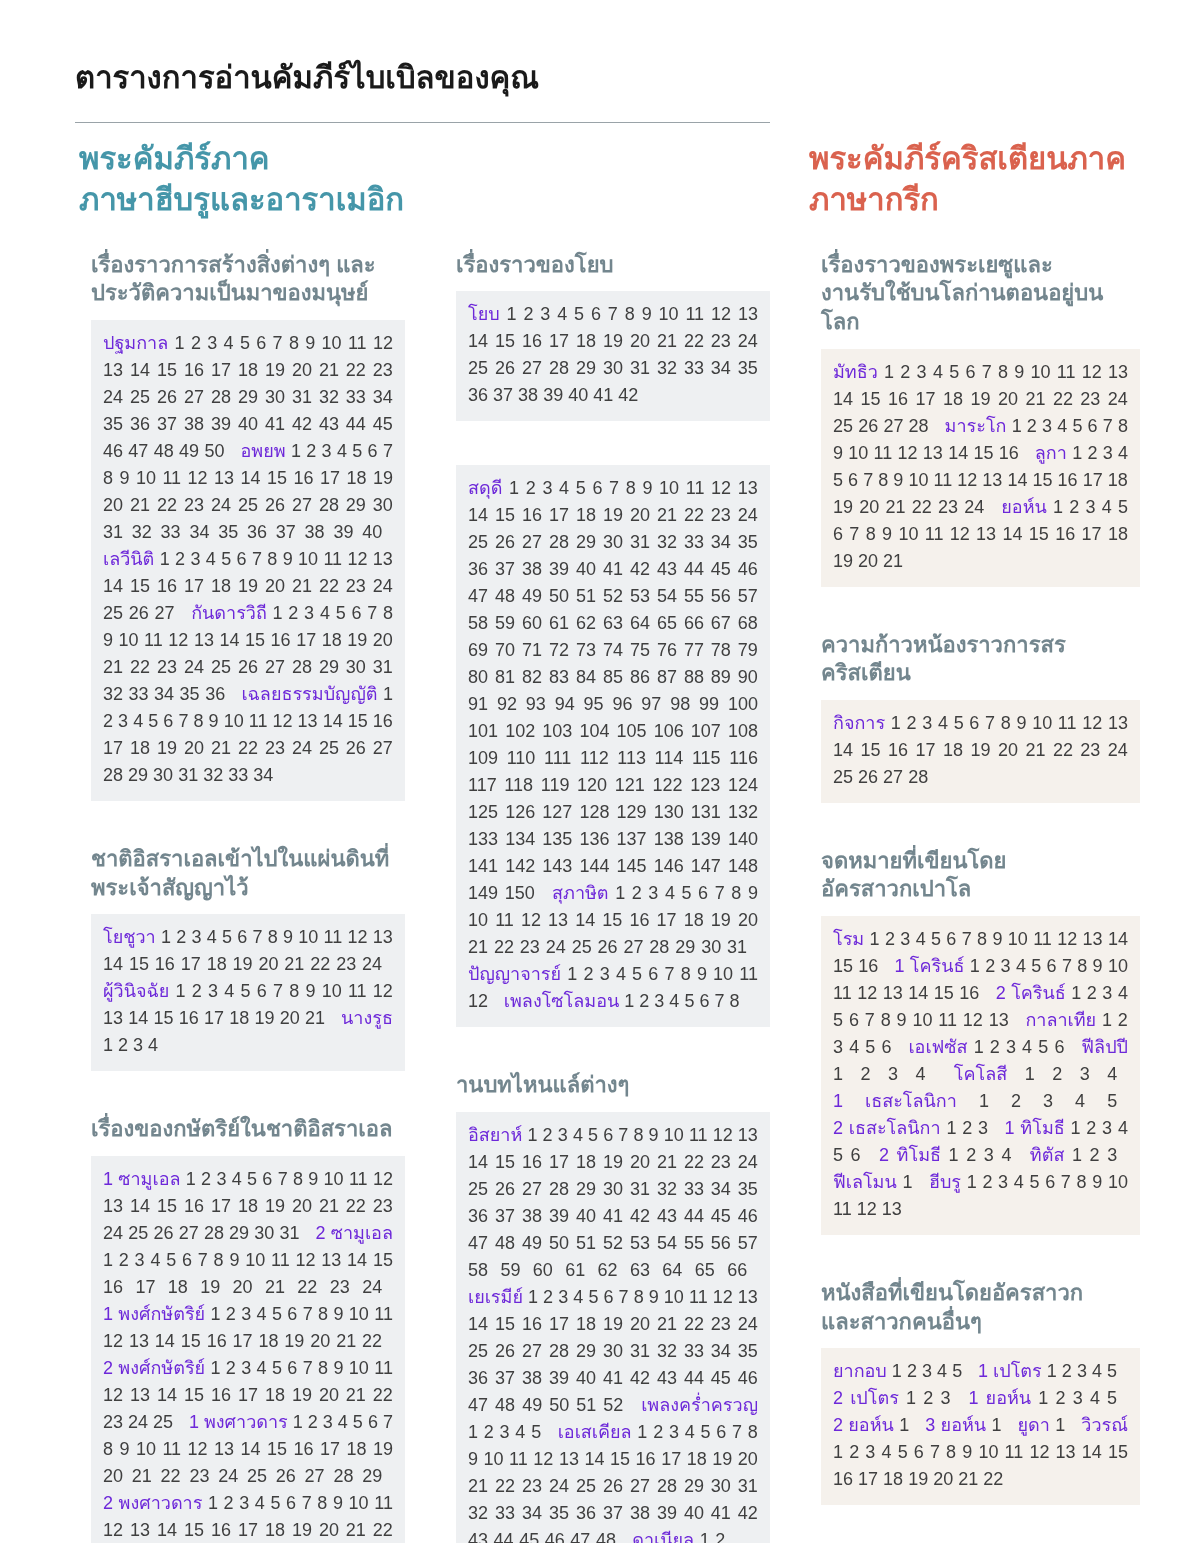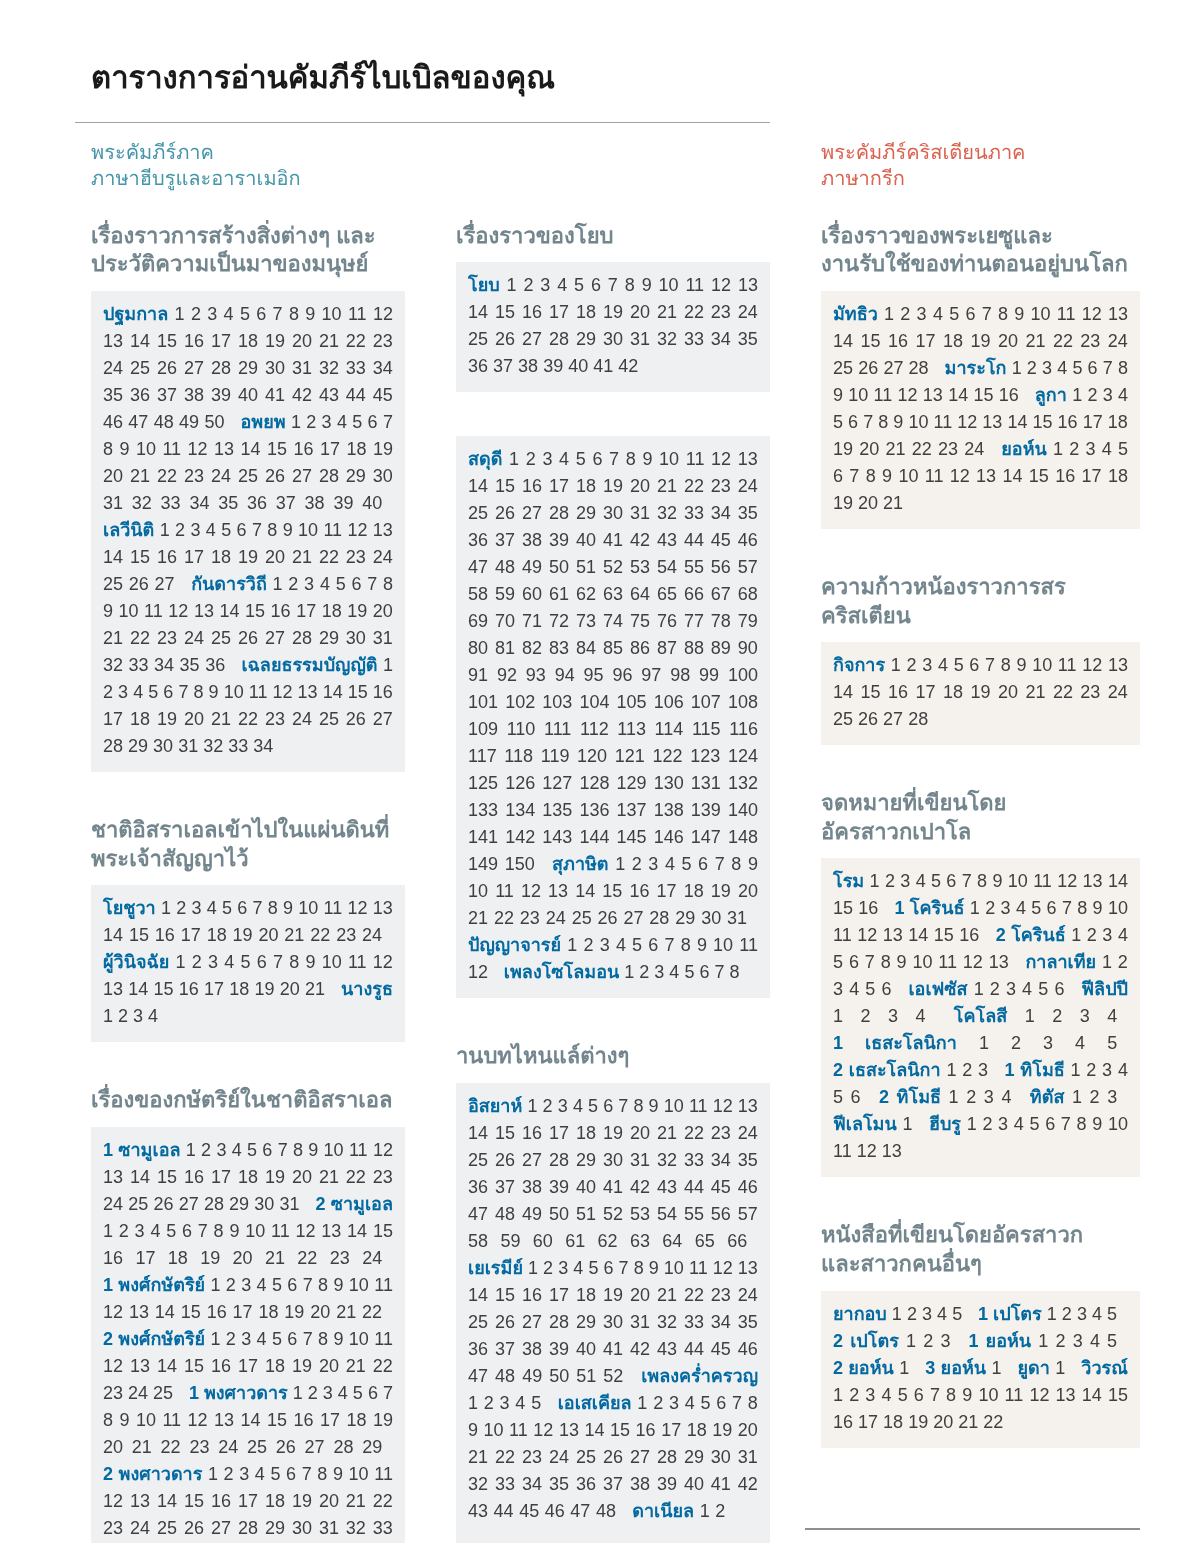--- a/index.html
+++ b/index.html
@@ -12,62 +12,62 @@
   .page {
     width: 1200px;
     min-height: 1543px;
     box-sizing: border-box;
     padding: 52px 60px 40px 75px;
     background: #fff;
   }
   .page-title {
     font-size: 31px;
     font-weight: bold;
-    margin: 0 0 20px 16px;
+    margin: 0 0 20px 0;
     letter-spacing: 0;
   }
   .grid {
     display: grid;
     grid-template-columns: 330px 330px 335px;
     column-gap: 35px;
   }
   .section-head-hebrew { grid-column: 1 / 3; }
   .section-head-greek  { grid-column: 3 / 4; padding-top: 17px; }
   .title-rule {
     border: none;
     border-top: 1px solid #9aa3a8;
     margin: 0 0 16px 0;
   }
   .section-title {
-    font-size: 20px;
-    font-weight: normal;
+    font-size: 31px;
+    font-weight: bold;
     line-height: 1.32;
-    margin: 0 0 30px 16px;
+    margin: 0 0 30px 4px;
     white-space: pre-line;
   }
   .col { min-width: 0; }
   .group { margin-bottom: 44px; padding-left: 16px; }
   .group-heading {
     font-size: 22px;
     font-weight: bold;
     color: #73868e;
     line-height: 1.3;
     margin: 0 0 12px 0;
     white-space: pre-line;
   }
   .chapter-box {
     padding: 10px 12px 12px 12px;
     font-size: 18px;
     line-height: 1.5;
     text-align: justify;
     color: #3f3f3f;
   }
   .book-name {
-    color: #0369a1;
-    font-weight: bold;
+    color: #6d28d9;
+    font-weight: normal;
     white-space: nowrap;
   }
   .book-sep {
     display: inline-block;
     width: 0.6em;
   }
   .chapter-num { color: #3f3f3f; }
   .note {
     margin-top: 80px;
     border-top: 2px solid #8f8f8f;
@@ -133,21 +133,21 @@
         <section class="group">
           <h3 class="group-heading">านบทไหนแล์ต่างๆ</h3>
           <div class="chapter-box" style="background: rgb(238, 240, 242);"><b class="book-name">อิสยาห์</b> <span class="chapter-num">1</span> <span class="chapter-num">2</span> <span class="chapter-num">3</span> <span class="chapter-num">4</span> <span class="chapter-num">5</span> <span class="chapter-num">6</span> <span class="chapter-num">7</span> <span class="chapter-num">8</span> <span class="chapter-num">9</span> <span class="chapter-num">10</span> <span class="chapter-num">11</span> <span class="chapter-num">12</span> <span class="chapter-num">13</span> <span class="chapter-num">14</span> <span class="chapter-num">15</span> <span class="chapter-num">16</span> <span class="chapter-num">17</span> <span class="chapter-num">18</span> <span class="chapter-num">19</span> <span class="chapter-num">20</span> <span class="chapter-num">21</span> <span class="chapter-num">22</span> <span class="chapter-num">23</span> <span class="chapter-num">24</span> <span class="chapter-num">25</span> <span class="chapter-num">26</span> <span class="chapter-num">27</span> <span class="chapter-num">28</span> <span class="chapter-num">29</span> <span class="chapter-num">30</span> <span class="chapter-num">31</span> <span class="chapter-num">32</span> <span class="chapter-num">33</span> <span class="chapter-num">34</span> <span class="chapter-num">35</span> <span class="chapter-num">36</span> <span class="chapter-num">37</span> <span class="chapter-num">38</span> <span class="chapter-num">39</span> <span class="chapter-num">40</span> <span class="chapter-num">41</span> <span class="chapter-num">42</span> <span class="chapter-num">43</span> <span class="chapter-num">44</span> <span class="chapter-num">45</span> <span class="chapter-num">46</span> <span class="chapter-num">47</span> <span class="chapter-num">48</span> <span class="chapter-num">49</span> <span class="chapter-num">50</span> <span class="chapter-num">51</span> <span class="chapter-num">52</span> <span class="chapter-num">53</span> <span class="chapter-num">54</span> <span class="chapter-num">55</span> <span class="chapter-num">56</span> <span class="chapter-num">57</span> <span class="chapter-num">58</span> <span class="chapter-num">59</span> <span class="chapter-num">60</span> <span class="chapter-num">61</span> <span class="chapter-num">62</span> <span class="chapter-num">63</span> <span class="chapter-num">64</span> <span class="chapter-num">65</span> <span class="chapter-num">66</span><span class="book-sep"></span> <b class="book-name">เยเรมีย์</b> <span class="chapter-num">1</span> <span class="chapter-num">2</span> <span class="chapter-num">3</span> <span class="chapter-num">4</span> <span class="chapter-num">5</span> <span class="chapter-num">6</span> <span class="chapter-num">7</span> <span class="chapter-num">8</span> <span class="chapter-num">9</span> <span class="chapter-num">10</span> <span class="chapter-num">11</span> <span class="chapter-num">12</span> <span class="chapter-num">13</span> <span class="chapter-num">14</span> <span class="chapter-num">15</span> <span class="chapter-num">16</span> <span class="chapter-num">17</span> <span class="chapter-num">18</span> <span class="chapter-num">19</span> <span class="chapter-num">20</span> <span class="chapter-num">21</span> <span class="chapter-num">22</span> <span class="chapter-num">23</span> <span class="chapter-num">24</span> <span class="chapter-num">25</span> <span class="chapter-num">26</span> <span class="chapter-num">27</span> <span class="chapter-num">28</span> <span class="chapter-num">29</span> <span class="chapter-num">30</span> <span class="chapter-num">31</span> <span class="chapter-num">32</span> <span class="chapter-num">33</span> <span class="chapter-num">34</span> <span class="chapter-num">35</span> <span class="chapter-num">36</span> <span class="chapter-num">37</span> <span class="chapter-num">38</span> <span class="chapter-num">39</span> <span class="chapter-num">40</span> <span class="chapter-num">41</span> <span class="chapter-num">42</span> <span class="chapter-num">43</span> <span class="chapter-num">44</span> <span class="chapter-num">45</span> <span class="chapter-num">46</span> <span class="chapter-num">47</span> <span class="chapter-num">48</span> <span class="chapter-num">49</span> <span class="chapter-num">50</span> <span class="chapter-num">51</span> <span class="chapter-num">52</span><span class="book-sep"></span> <b class="book-name">เพลงคร่ำครวญ</b> <span class="chapter-num">1</span> <span class="chapter-num">2</span> <span class="chapter-num">3</span> <span class="chapter-num">4</span> <span class="chapter-num">5</span><span class="book-sep"></span> <b class="book-name">เอเสเคียล</b> <span class="chapter-num">1</span> <span class="chapter-num">2</span> <span class="chapter-num">3</span> <span class="chapter-num">4</span> <span class="chapter-num">5</span> <span class="chapter-num">6</span> <span class="chapter-num">7</span> <span class="chapter-num">8</span> <span class="chapter-num">9</span> <span class="chapter-num">10</span> <span class="chapter-num">11</span> <span class="chapter-num">12</span> <span class="chapter-num">13</span> <span class="chapter-num">14</span> <span class="chapter-num">15</span> <span class="chapter-num">16</span> <span class="chapter-num">17</span> <span class="chapter-num">18</span> <span class="chapter-num">19</span> <span class="chapter-num">20</span> <span class="chapter-num">21</span> <span class="chapter-num">22</span> <span class="chapter-num">23</span> <span class="chapter-num">24</span> <span class="chapter-num">25</span> <span class="chapter-num">26</span> <span class="chapter-num">27</span> <span class="chapter-num">28</span> <span class="chapter-num">29</span> <span class="chapter-num">30</span> <span class="chapter-num">31</span> <span class="chapter-num">32</span> <span class="chapter-num">33</span> <span class="chapter-num">34</span> <span class="chapter-num">35</span> <span class="chapter-num">36</span> <span class="chapter-num">37</span> <span class="chapter-num">38</span> <span class="chapter-num">39</span> <span class="chapter-num">40</span> <span class="chapter-num">41</span> <span class="chapter-num">42</span> <span class="chapter-num">43</span> <span class="chapter-num">44</span> <span class="chapter-num">45</span> <span class="chapter-num">46</span> <span class="chapter-num">47</span> <span class="chapter-num">48</span><span class="book-sep"></span> <b class="book-name">ดาเนียล</b> <span class="chapter-num">1</span> <span class="chapter-num">2</span>          <span class="book-sep"></span>               <span class="book-sep"></span>    <span class="book-sep"></span>          <span class="book-sep"></span>  <span class="book-sep"></span>     <span class="book-sep"></span>        <span class="book-sep"></span>    <span class="book-sep"></span>    <span class="book-sep"></span>    <span class="book-sep"></span>   <span class="book-sep"></span>               <span class="book-sep"></span>     </div>
         </section>
       </div>
 
     <div class="col" id="col3">
       <div id="greek-groups">
           <section class="group">
             <h3 class="group-heading">เรื่องราวของพระเยซูและ
-งานรับใช้ของท่านตอนอยู่บนโลก</h3>
+งานรับใช้บนโลก่านตอนอยู่บนโลก</h3>
             <div class="chapter-box" style="background: rgb(245, 241, 236);"><b class="book-name">มัทธิว</b> <span class="chapter-num">1</span> <span class="chapter-num">2</span> <span class="chapter-num">3</span> <span class="chapter-num">4</span> <span class="chapter-num">5</span> <span class="chapter-num">6</span> <span class="chapter-num">7</span> <span class="chapter-num">8</span> <span class="chapter-num">9</span> <span class="chapter-num">10</span> <span class="chapter-num">11</span> <span class="chapter-num">12</span> <span class="chapter-num">13</span> <span class="chapter-num">14</span> <span class="chapter-num">15</span> <span class="chapter-num">16</span> <span class="chapter-num">17</span> <span class="chapter-num">18</span> <span class="chapter-num">19</span> <span class="chapter-num">20</span> <span class="chapter-num">21</span> <span class="chapter-num">22</span> <span class="chapter-num">23</span> <span class="chapter-num">24</span> <span class="chapter-num">25</span> <span class="chapter-num">26</span> <span class="chapter-num">27</span> <span class="chapter-num">28</span><span class="book-sep"></span> <b class="book-name">มาระโก</b> <span class="chapter-num">1</span> <span class="chapter-num">2</span> <span class="chapter-num">3</span> <span class="chapter-num">4</span> <span class="chapter-num">5</span> <span class="chapter-num">6</span> <span class="chapter-num">7</span> <span class="chapter-num">8</span> <span class="chapter-num">9</span> <span class="chapter-num">10</span> <span class="chapter-num">11</span> <span class="chapter-num">12</span> <span class="chapter-num">13</span> <span class="chapter-num">14</span> <span class="chapter-num">15</span> <span class="chapter-num">16</span><span class="book-sep"></span> <b class="book-name">ลูกา</b> <span class="chapter-num">1</span> <span class="chapter-num">2</span> <span class="chapter-num">3</span> <span class="chapter-num">4</span> <span class="chapter-num">5</span> <span class="chapter-num">6</span> <span class="chapter-num">7</span> <span class="chapter-num">8</span> <span class="chapter-num">9</span> <span class="chapter-num">10</span> <span class="chapter-num">11</span> <span class="chapter-num">12</span> <span class="chapter-num">13</span> <span class="chapter-num">14</span> <span class="chapter-num">15</span> <span class="chapter-num">16</span> <span class="chapter-num">17</span> <span class="chapter-num">18</span> <span class="chapter-num">19</span> <span class="chapter-num">20</span> <span class="chapter-num">21</span> <span class="chapter-num">22</span> <span class="chapter-num">23</span> <span class="chapter-num">24</span><span class="book-sep"></span> <b class="book-name">ยอห์น</b> <span class="chapter-num">1</span> <span class="chapter-num">2</span> <span class="chapter-num">3</span> <span class="chapter-num">4</span> <span class="chapter-num">5</span> <span class="chapter-num">6</span> <span class="chapter-num">7</span> <span class="chapter-num">8</span> <span class="chapter-num">9</span> <span class="chapter-num">10</span> <span class="chapter-num">11</span> <span class="chapter-num">12</span> <span class="chapter-num">13</span> <span class="chapter-num">14</span> <span class="chapter-num">15</span> <span class="chapter-num">16</span> <span class="chapter-num">17</span> <span class="chapter-num">18</span> <span class="chapter-num">19</span> <span class="chapter-num">20</span> <span class="chapter-num">21</span></div>
           </section>
           <section class="group">
             <h3 class="group-heading">ความก้าวหน้องราวการสร
 คริสเตียน</h3>
             <div class="chapter-box" style="background: rgb(245, 241, 236);"><b class="book-name">กิจการ</b> <span class="chapter-num">1</span> <span class="chapter-num">2</span> <span class="chapter-num">3</span> <span class="chapter-num">4</span> <span class="chapter-num">5</span> <span class="chapter-num">6</span> <span class="chapter-num">7</span> <span class="chapter-num">8</span> <span class="chapter-num">9</span> <span class="chapter-num">10</span> <span class="chapter-num">11</span> <span class="chapter-num">12</span> <span class="chapter-num">13</span> <span class="chapter-num">14</span> <span class="chapter-num">15</span> <span class="chapter-num">16</span> <span class="chapter-num">17</span> <span class="chapter-num">18</span> <span class="chapter-num">19</span> <span class="chapter-num">20</span> <span class="chapter-num">21</span> <span class="chapter-num">22</span> <span class="chapter-num">23</span> <span class="chapter-num">24</span> <span class="chapter-num">25</span> <span class="chapter-num">26</span> <span class="chapter-num">27</span> <span class="chapter-num">28</span></div>
           </section>
           <section class="group">
             <h3 class="group-heading">จดหมายที่เขียนโดย
 อัครสาวกเปาโล</h3>

